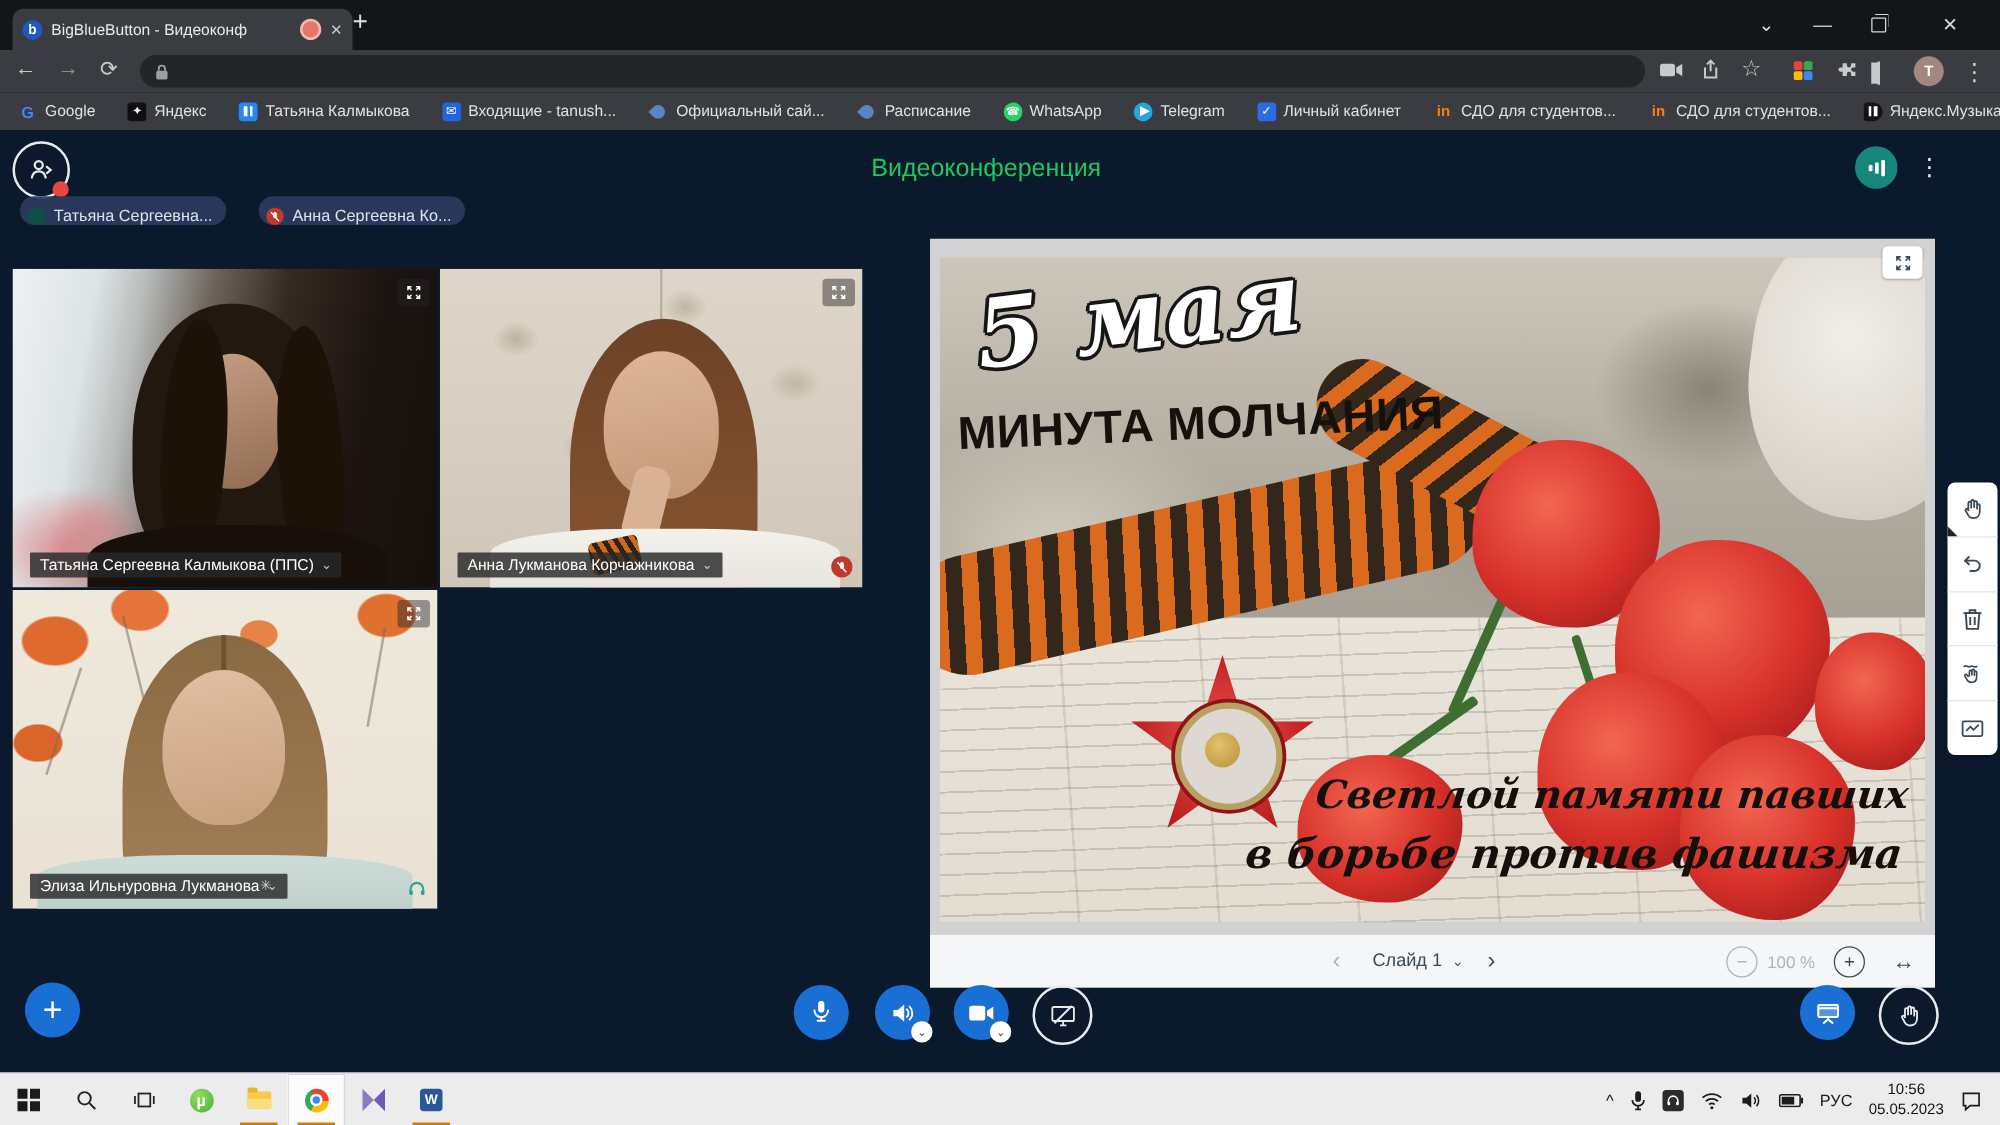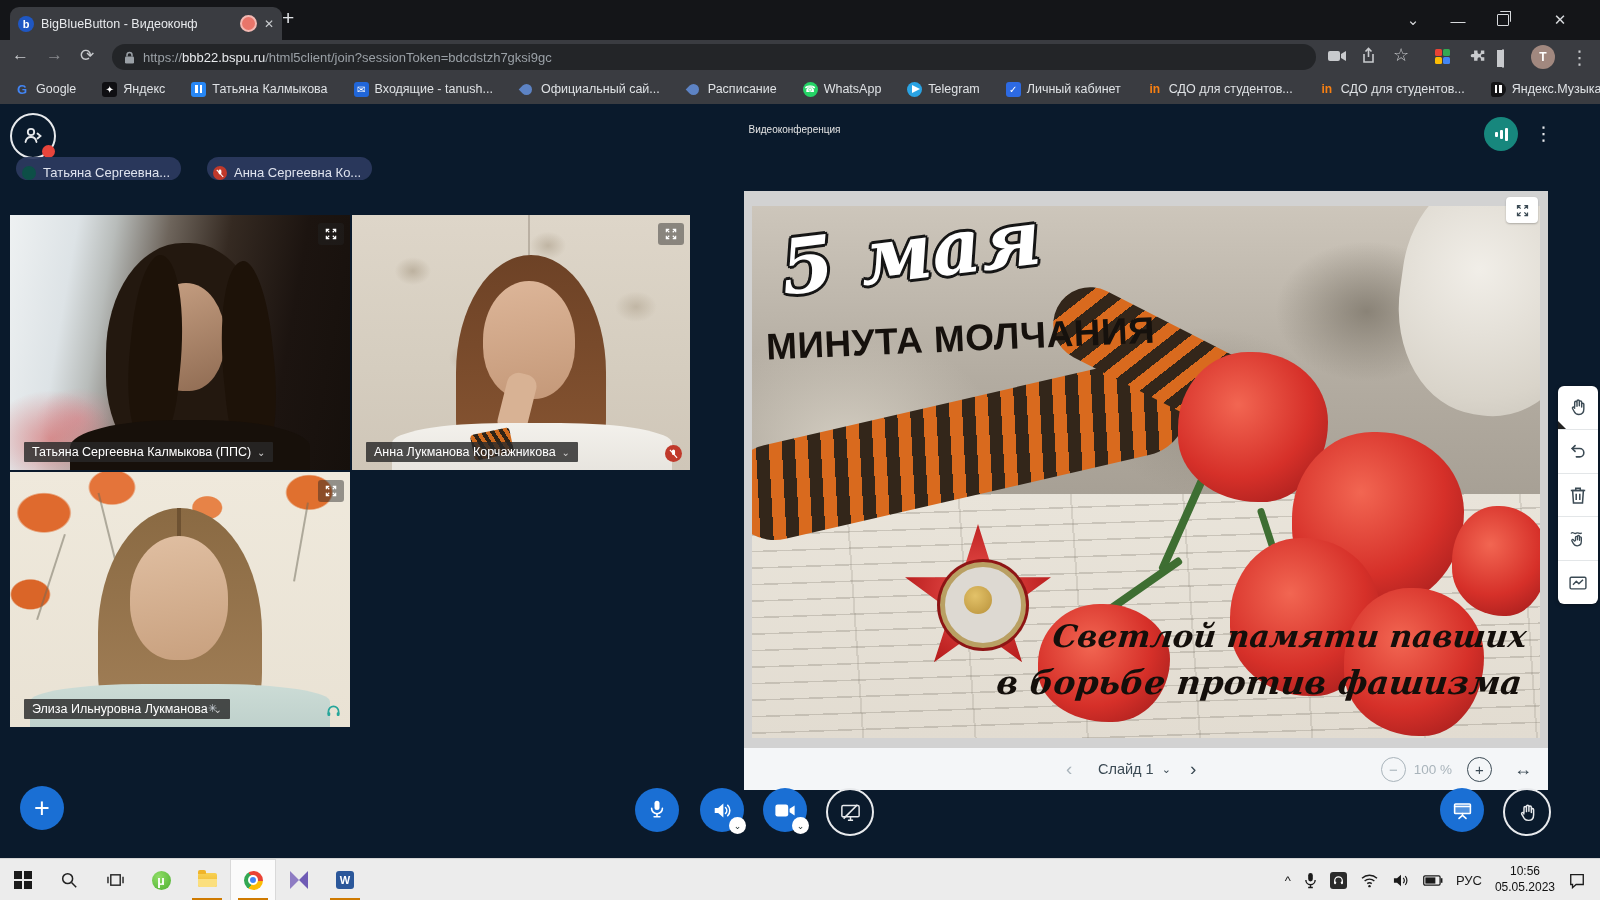--- a/index.html
+++ b/index.html
@@ -44,21 +44,21 @@
   .tg-tri{width:0;height:0;border-left:8px solid #fff;border-top:4.5px solid transparent;border-bottom:4.5px solid transparent;margin-left:3px;}
   .feather{width:11px;height:11px;background:#5d83c4;border-radius:0 60% 60% 60%;transform:rotate(-45deg);}
   .gword{color:#4285f4;font-weight:bold;font-size:13px;}
   .inword{color:#f98012;font-weight:bold;font-size:12px;}
 
   
   .bbb{left:0;top:104px;width:1600px;height:754px;background:#0a1a2c;}
   .userlist-btn{left:10px;top:9px;width:42px;height:42px;border:2px solid #e8eaed;border-radius:50%;
     display:flex;align-items:center;justify-content:center;}
   .reddot{position:absolute;right:-1px;bottom:-1px;width:13px;height:13px;border-radius:50%;background:#e8453c;}
-  .bbb-title{top:20px;left:50%;transform:translateX(-56%);color:#e5e5e5;font-size:10px;}
+  .bbb-title{top:20px;left:50%;transform:translateX(-56%);color:#22c55e;font-size:20px;}
   .connbtn{left:1484px;top:13px;width:34px;height:34px;border-radius:50%;background:#17877d;
     display:flex;align-items:center;justify-content:center;gap:2px;}
   .connbtn i{display:inline-block;width:3px;background:#fff;border-radius:1px;}
   .kebab{color:#e8eaed;font-size:19px;letter-spacing:0;}
 
   .chip{height:23px;border-radius:12px;background:rgba(45,58,96,.92);display:flex;align-items:flex-end;
     gap:7px;padding:0 11px 0 6px;color:#dfe3ee;font-size:13px;}
   .chipdot{width:14px;height:14px;border-radius:50%;flex:none;}
 
   .cam{background:#111;overflow:hidden;}
@@ -220,21 +220,20 @@
   <div class="abs toolbar"></div>
   <div class="abs navico" style="left:12px;">←</div>
   <div class="abs navico" style="left:46px;opacity:.55;">→</div>
   <div class="abs navico" style="left:80px;">⟳</div>
 
   <div class="abs addr">
     <svg width="11" height="13" viewBox="0 0 11 13">
       <rect x="1" y="5.5" width="9" height="7" rx="1.3" fill="#9aa0a6"></rect>
       <path d="M3 5.5V4a2.5 2.5 0 0 1 5 0v1.5" fill="none" stroke="#9aa0a6" stroke-width="1.5"></path>
     </svg>
-    <span class="addr-url"><span>https://</span><span class="host">bbb22.bspu.ru</span><span>/html5client/join?sessionToken=bdcdstzh7gksi9gc</span></span>
   </div>
 
   <div class="abs" style="left:1328px;top:49px;">
     <svg width="18" height="14" viewBox="0 0 18 14" fill="#c8cacd">
         <rect x="0" y="2" width="12" height="10" rx="2"></rect>
         <path d="M13 5l5-3v10l-5-3z"></path>
       </svg>
   </div>
   <div class="abs" style="left:1360px;top:47px;">
     <svg width="17" height="17" viewBox="0 0 17 17" fill="none" stroke="#c8cacd" stroke-width="1.6">

